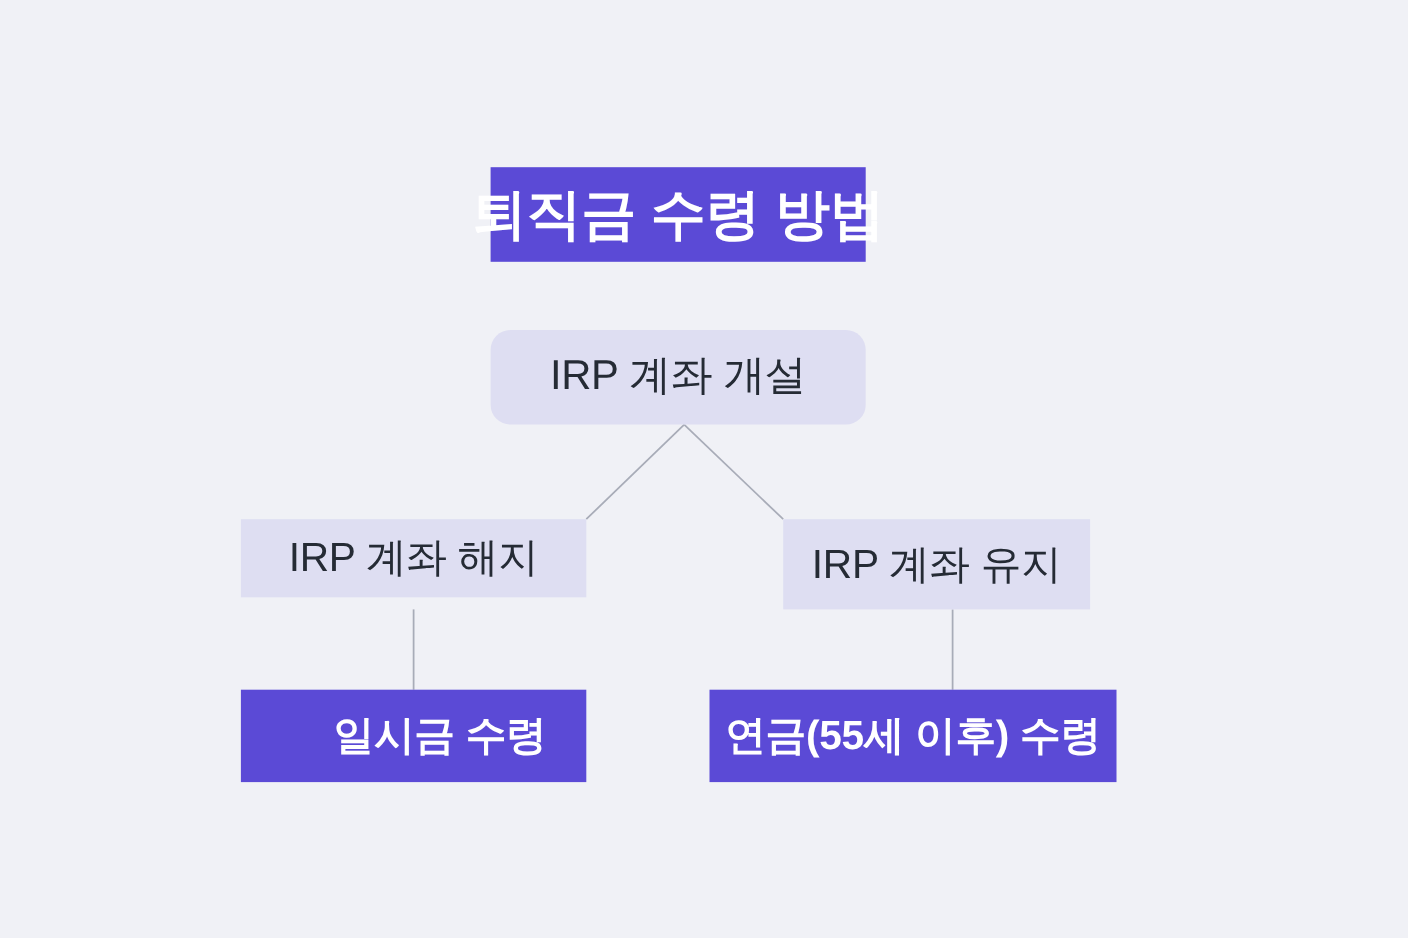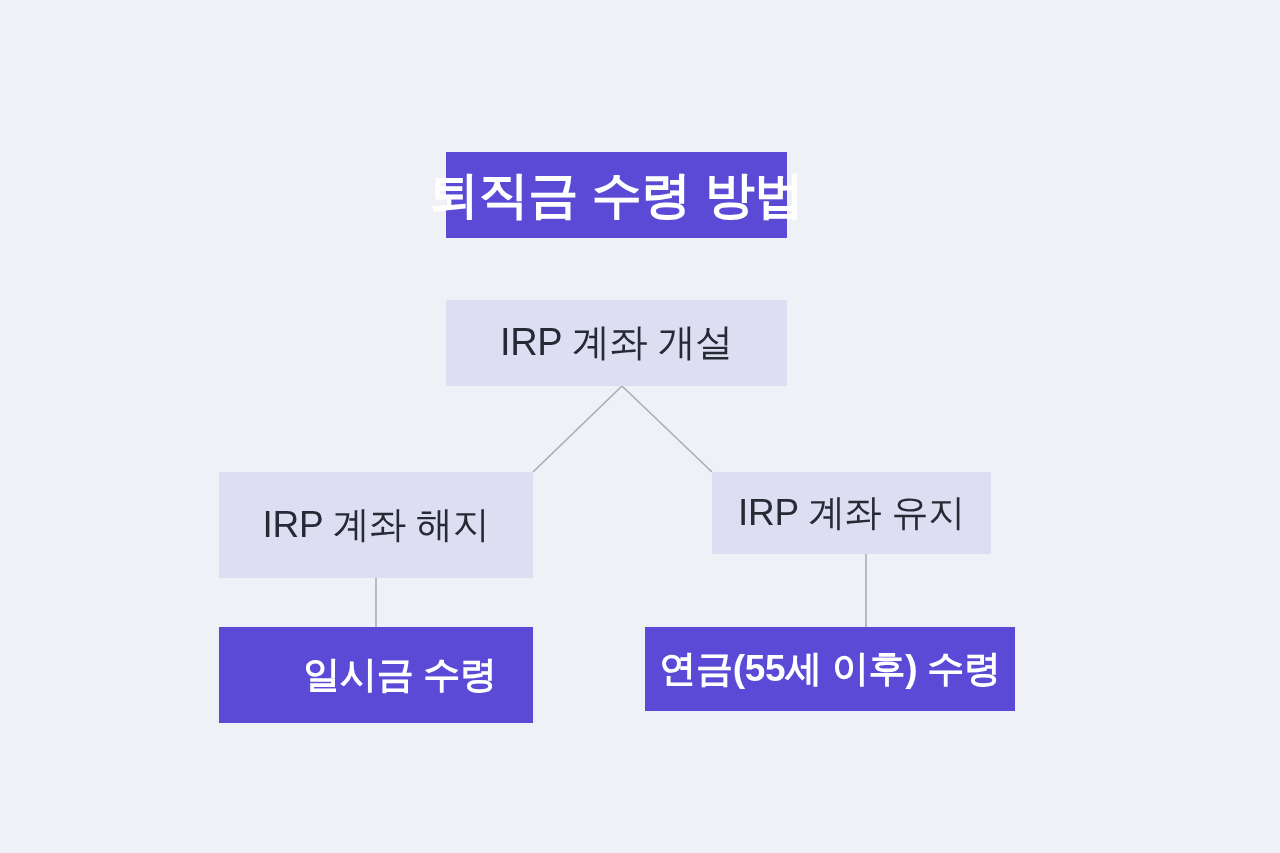--- a/index.html
+++ b/index.html
@@ -65,43 +65,44 @@
     font-size: 50px;
     margin-top: 12px;
   }
 
   #node-open-account {
     left: 446px;
     top: 300px;
     width: 341px;
     height: 86px;
     font-size: 38px;
+    border-radius: 18px;
   }
 
   #node-terminate {
     left: 219px;
     top: 472px;
     width: 314px;
-    height: 106px;
+    height: 71px;
     font-size: 37px;
   }
 
   #node-maintain {
     left: 712px;
     top: 472px;
     width: 279px;
     height: 82px;
     font-size: 37px;
   }
 
   #node-lumpsum {
     left: 219px;
     top: 627px;
     width: 314px;
-    height: 96px;
+    height: 84px;
     font-size: 37px;
     padding-left: 48px;
   }
 
   #node-annuity {
     left: 645px;
     top: 627px;
     width: 370px;
     height: 84px;
     font-size: 37px;

